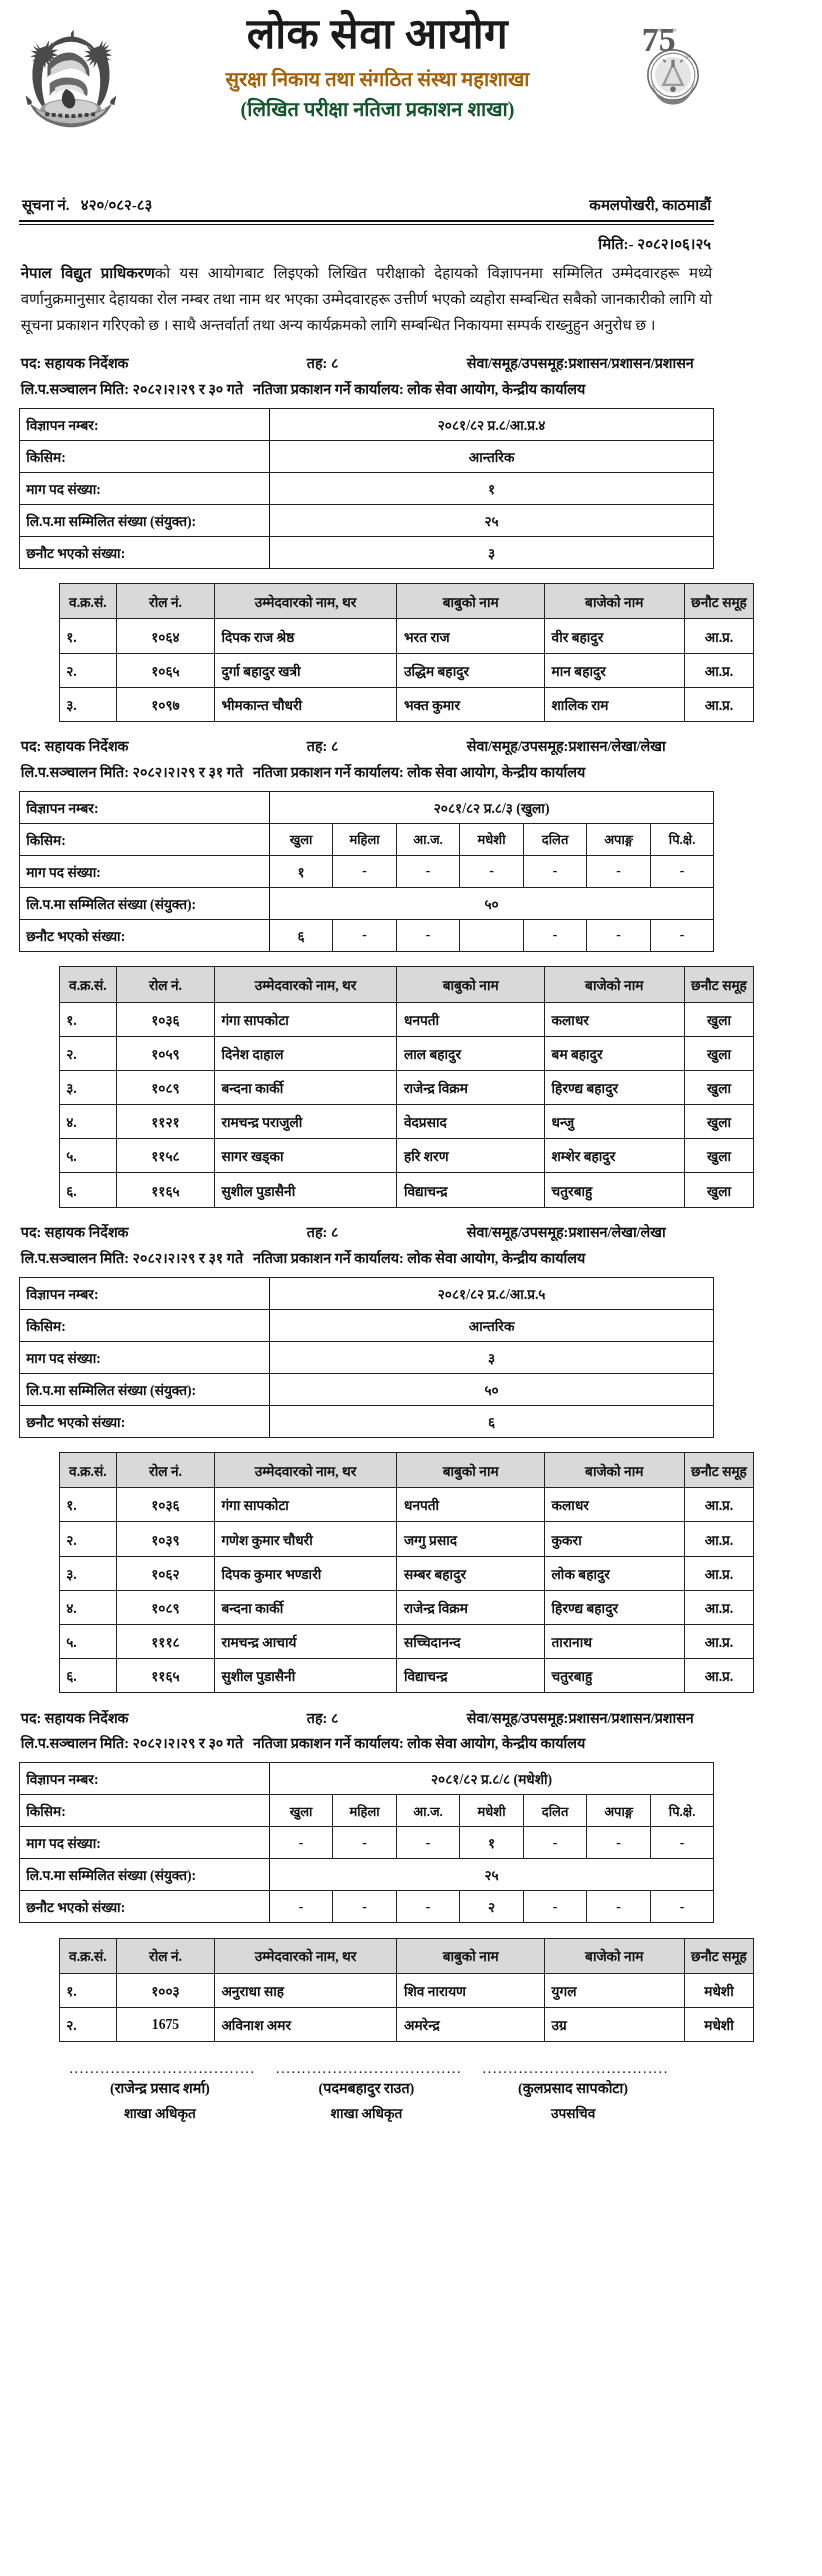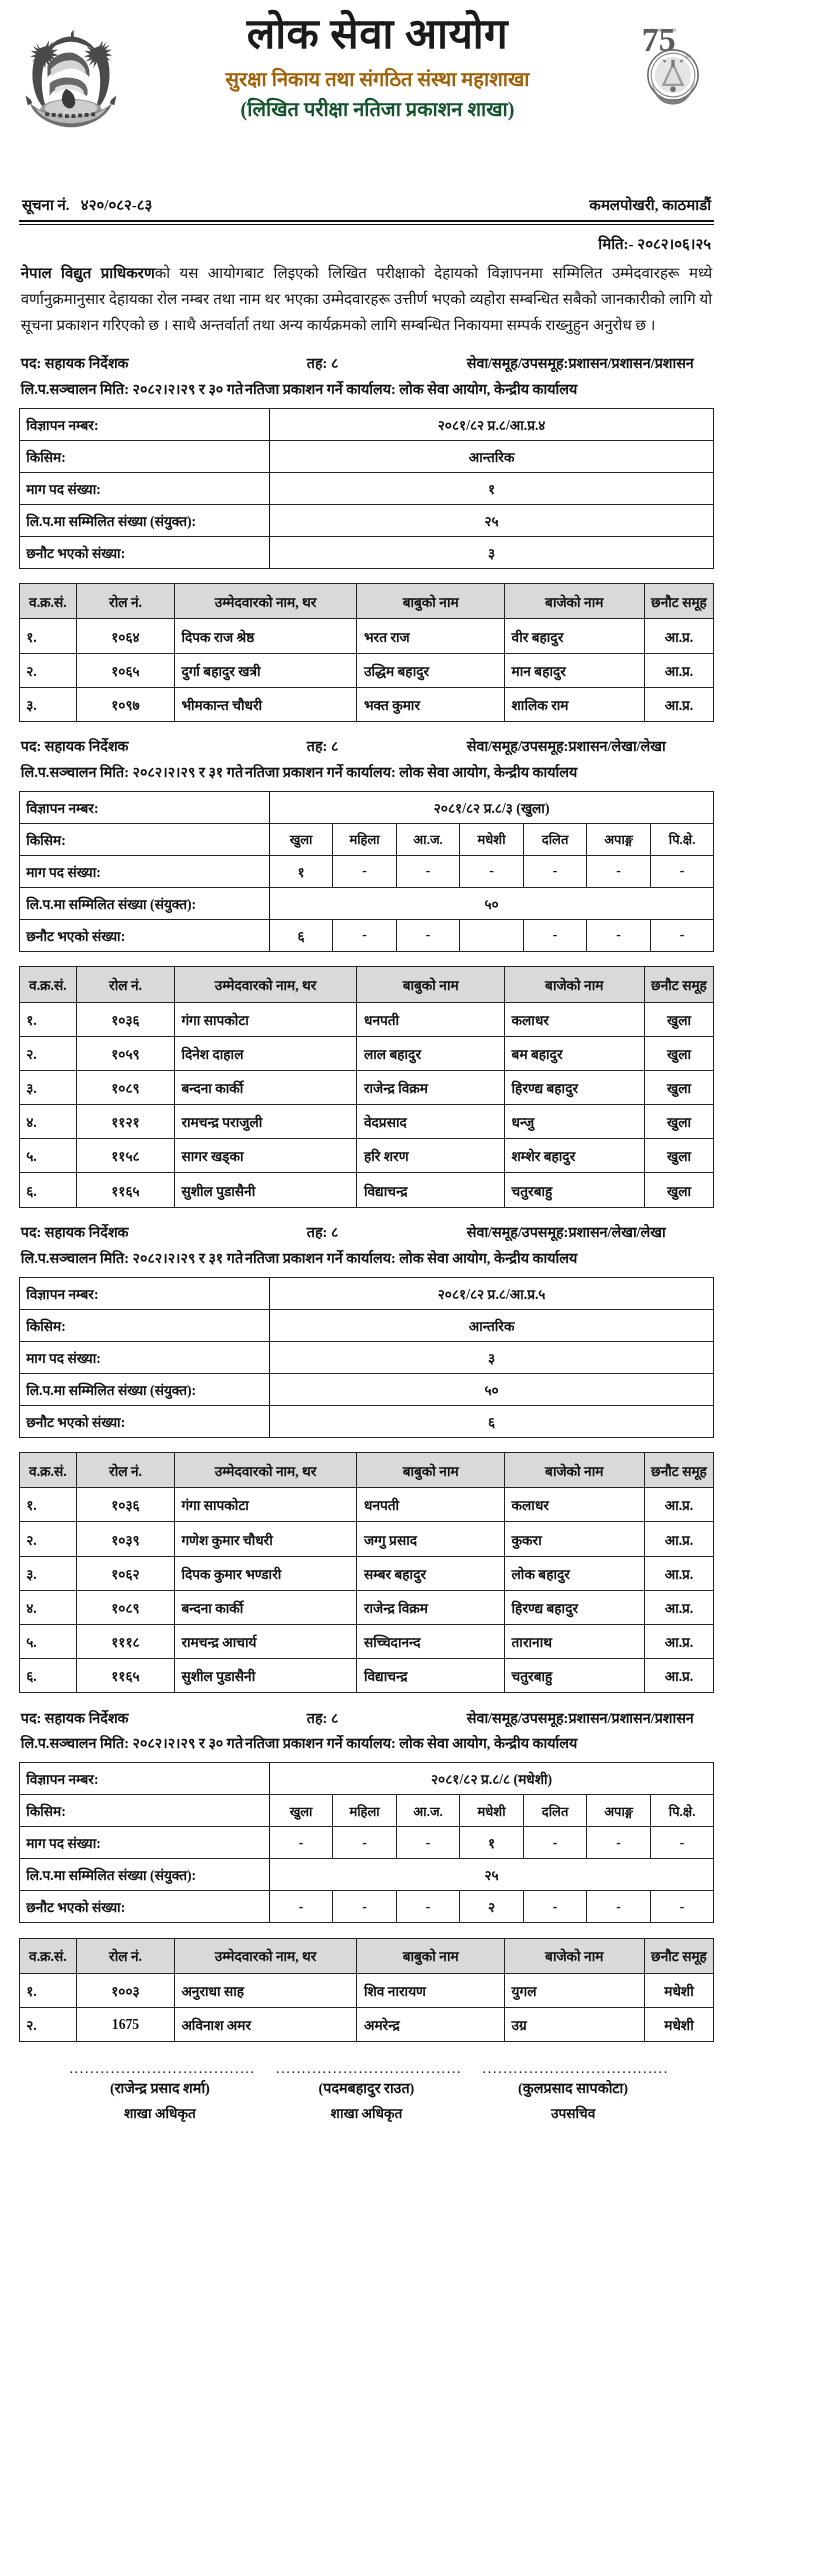--- a/index.html
+++ b/index.html
@@ -122,21 +122,21 @@
   .meta-line-1 .m-service { flex: 1 1 auto; }
   .meta-line-2 {
     display: flex;
     font-size: 14.3px;
     font-weight: bold;
     align-items: baseline;
     margin-top: 6.6px;
     padding: 0 2.2px;
     white-space: nowrap;
   }
-  .meta-line-2 .m-exam { margin-right: 2px; }
+  .meta-line-2 .m-exam { margin-right: 10px; }
   .lbl { font-weight: bold; }
 
   
   table.info, table.cands {
     border-collapse: collapse;
     width: 100%;
     margin-top: 10px;
     table-layout: fixed;
   }
   table.info td, table.cands td, table.cands th {
@@ -159,21 +159,21 @@
     font-size: 13px;
     padding: 4.4px 1.1px;
   }
   table.info td.catcell {
     text-align: center;
     padding: 4.4px 1.1px;
   }
   table.info tr.row-cats td.label { vertical-align: bottom; }
 
   
-  table.cands { margin-top: 14.3px; }
+  table.cands { margin-top: 14.3px; margin-left: 40px; }
   table.cands th {
     background: #d9d9d9;
     text-align: center;
     font-size: 13.7px;
     padding: 7.7px 3.3px;
   }
   table.cands td {
     font-size: 13.7px;
     padding: 7.1px 6.6px;
   }

